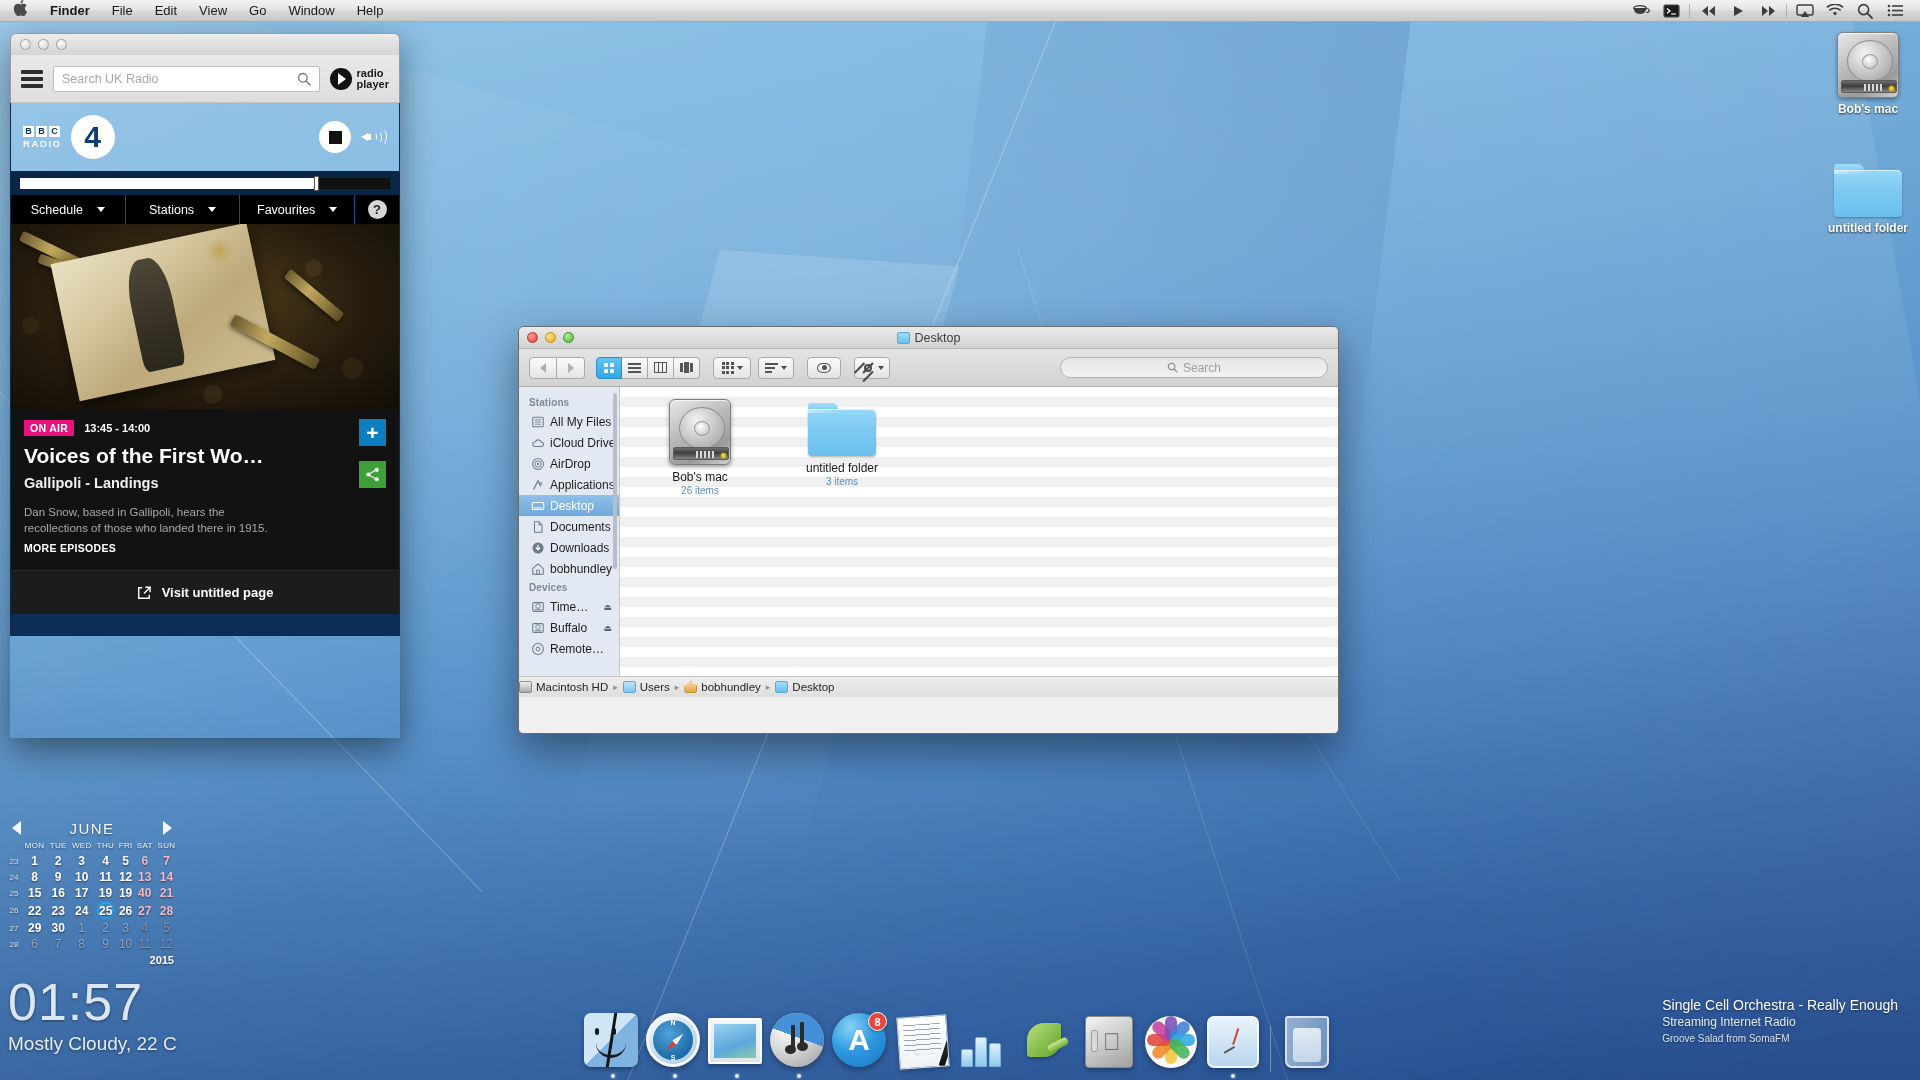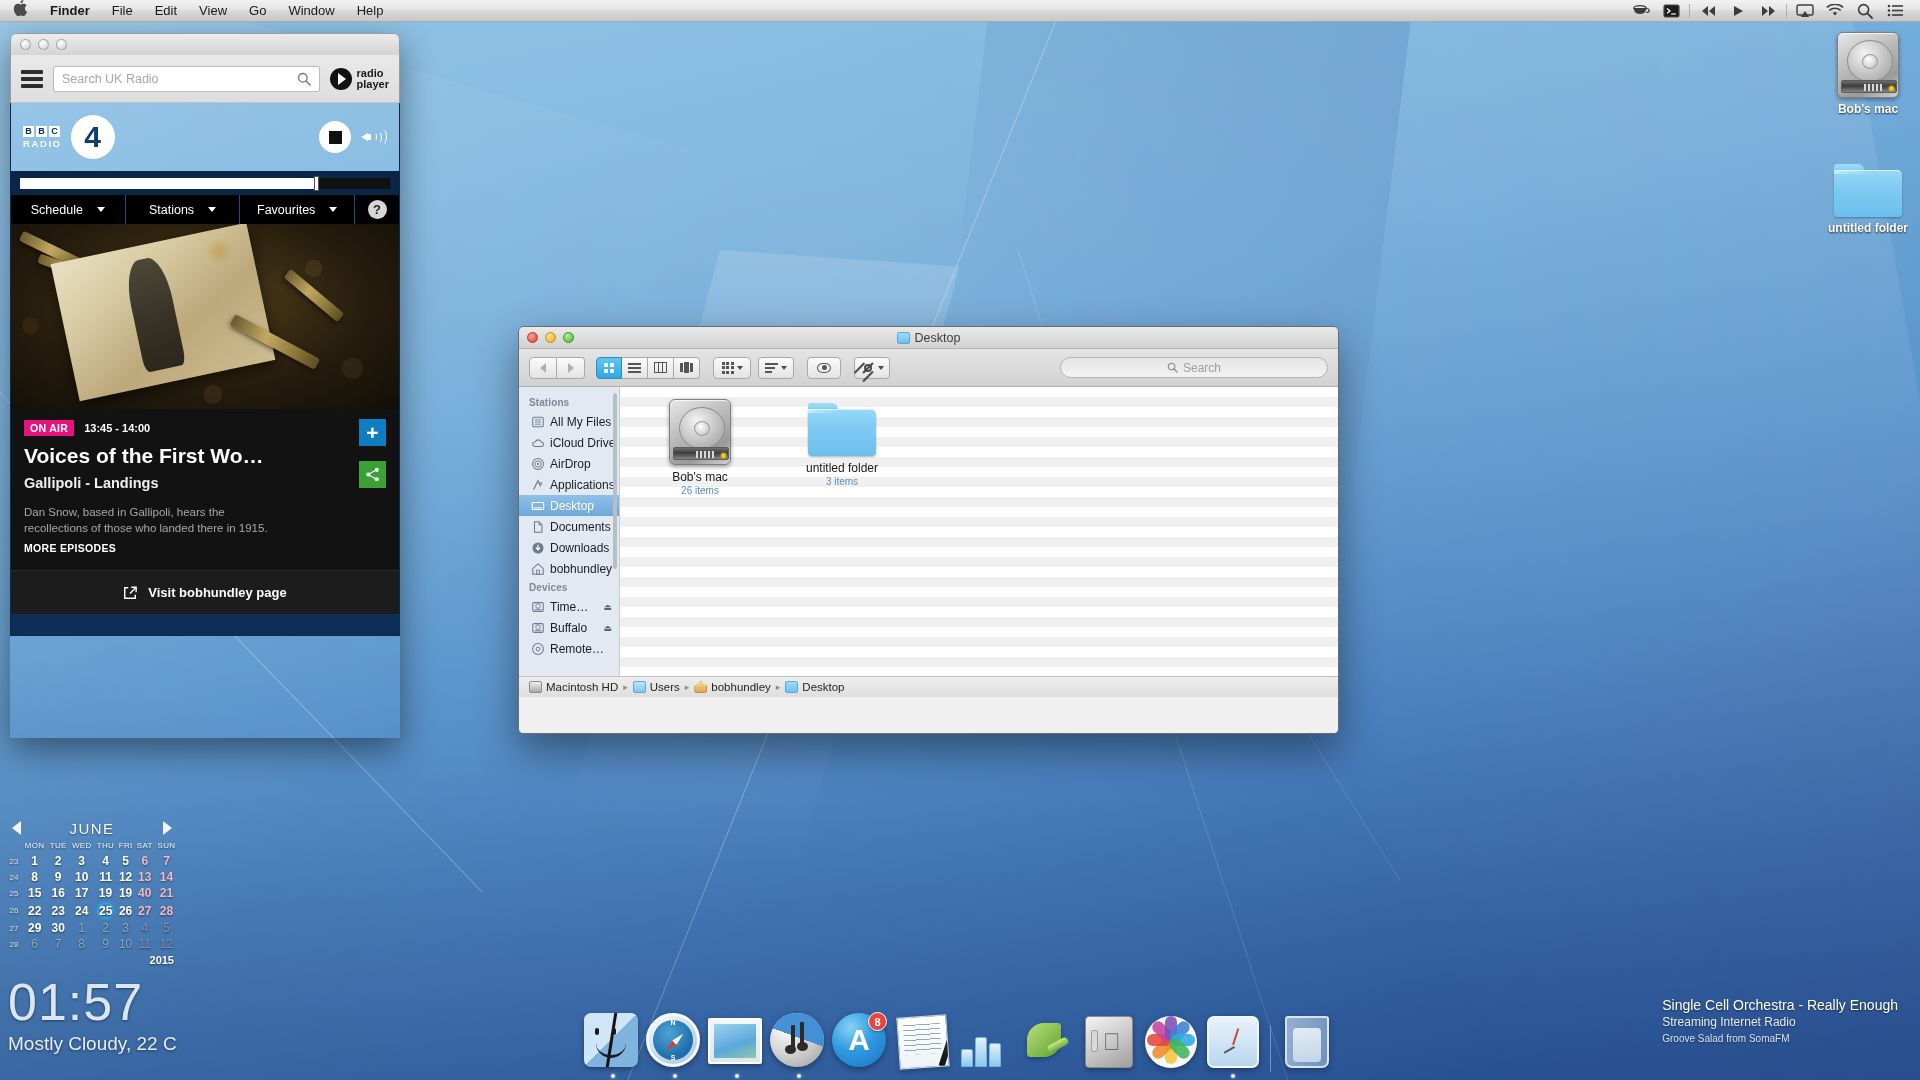--- a/index.html
+++ b/index.html
@@ -284,21 +284,21 @@
   .sd-item .ej{margin-left:auto;margin-right:7px;font-size:9px;color:#5a6472;}
   .sdi{width:14px;height:14px;flex:none;display:flex;align-items:center;justify-content:center;}
   #fd-side .sbar{position:absolute;right:2px;top:6px;width:4px;height:176px;background:#b6bfc9;border-radius:2px;}
 
   #fd-main{flex:1;position:relative;overflow:hidden;
     background:repeating-linear-gradient(180deg,#ffffff 0 10px,#f0f0f0 10px 20px);}
   .fitem{position:absolute;width:116px;text-align:center;cursor:pointer;}
   .fitem .nm{font-size:12px;color:#1a1a1a;margin-top:5px;line-height:14px;}
   .fitem .ct{font-size:10px;color:#5a8fc4;line-height:13px;}
   #fd-path{height:21px;background:linear-gradient(#eeeeee,#dedede);border-top:1px solid #c0c0c0;
-    display:flex;align-items:center;padding-left:10px;gap:5px;font-size:11.5px;color:#252525;}
+    display:flex;align-items:center;gap:5px;font-size:11.5px;color:#252525;}
   #fd-path .sep{color:#8d8d8d;font-size:9px;}
   #fd-path .pitem{display:flex;align-items:center;gap:4px;cursor:pointer;}
   .mini{width:13px;height:12px;flex:none;}
   .mini.fold{background:linear-gradient(#9fdcf7,#6cc0ee);border-radius:2px;border:1px solid #57a9d8;}
   .mini.disk{background:linear-gradient(#efefef,#a8a8a8);border-radius:2px;border:1px solid #8a8a8a;}
   .mini.home{background:linear-gradient(#f6d7a0,#e0a84a);border-radius:2px 2px 2px 2px;border:1px solid #c08f36;
     clip-path:polygon(50% 0,100% 42%,100% 100%,0 100%,0 42%);}
   .mini.users{background:linear-gradient(#bfe6fa,#7fc6ee);border-radius:2px;border:1px solid #5aa8d4;}
 
   
@@ -698,21 +698,21 @@
         </svg>
     </div>
   </div>
 
   <div id="rp-visit">
     <svg viewBox="0 0 16 16" fill="none" stroke="#fff" stroke-width="1.6">
       <path d="M6 2H2v12h12v-4"></path>
         <path d="M9.5 1.5H15V7"></path>
         <path d="M15 1.5L8 8.5"></path>
     </svg>
-    <span>Visit bobhundley page</span>
+    <span>Visit untitled page</span>
   </div>
   <div class="botfill"></div>
 </div>
 
 <div id="finder">
   <div id="fd-title">
     <div style="display:flex;gap:7px;">
       <div class="tl red"></div>
       <div class="tl yel"></div>
       <div class="tl grn"></div>

